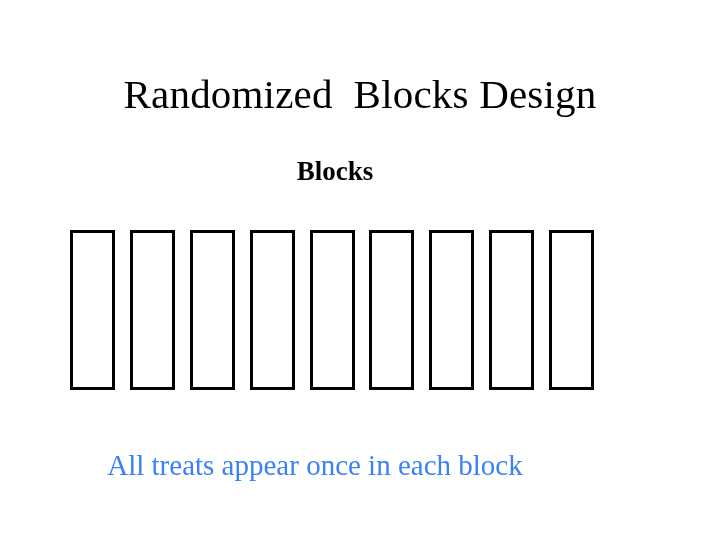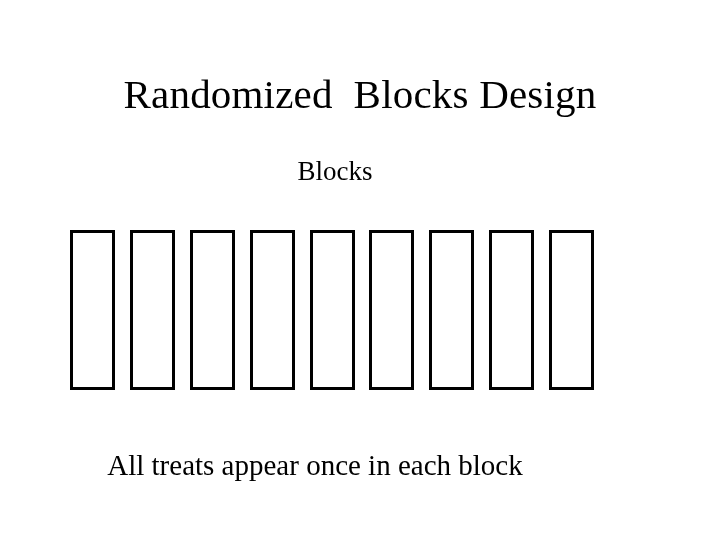--- a/index.html
+++ b/index.html
@@ -35,20 +35,21 @@
   }
   #blocks-label {
     position: absolute;
     left: 0;
     top: 156px;
     width: 670px;
     text-align: center;
     font-size: 27px;
     line-height: 30px;
     color: #000000;
+    font-weight: bold;
   }
   #blocks-row {
     position: absolute;
     left: 70px;
     top: 230px;
     width: 524px;
     height: 160px;
     display: flex;
     flex-direction: row;
     justify-content: space-between;
@@ -62,21 +63,21 @@
     background: #ffffff;
   }
   #caption {
     position: absolute;
     left: 0;
     top: 448px;
     width: 630px;
     text-align: center;
     font-size: 29px;
     line-height: 34px;
-    color: #000000;
+    color: #3b82f6;
   }
 </style>
 </head>
 <body>
 
 <div id="slide">
 
   <div id="slide-title">Randomized  Blocks Design</div>
 
   <div id="blocks-label">Blocks</div>

